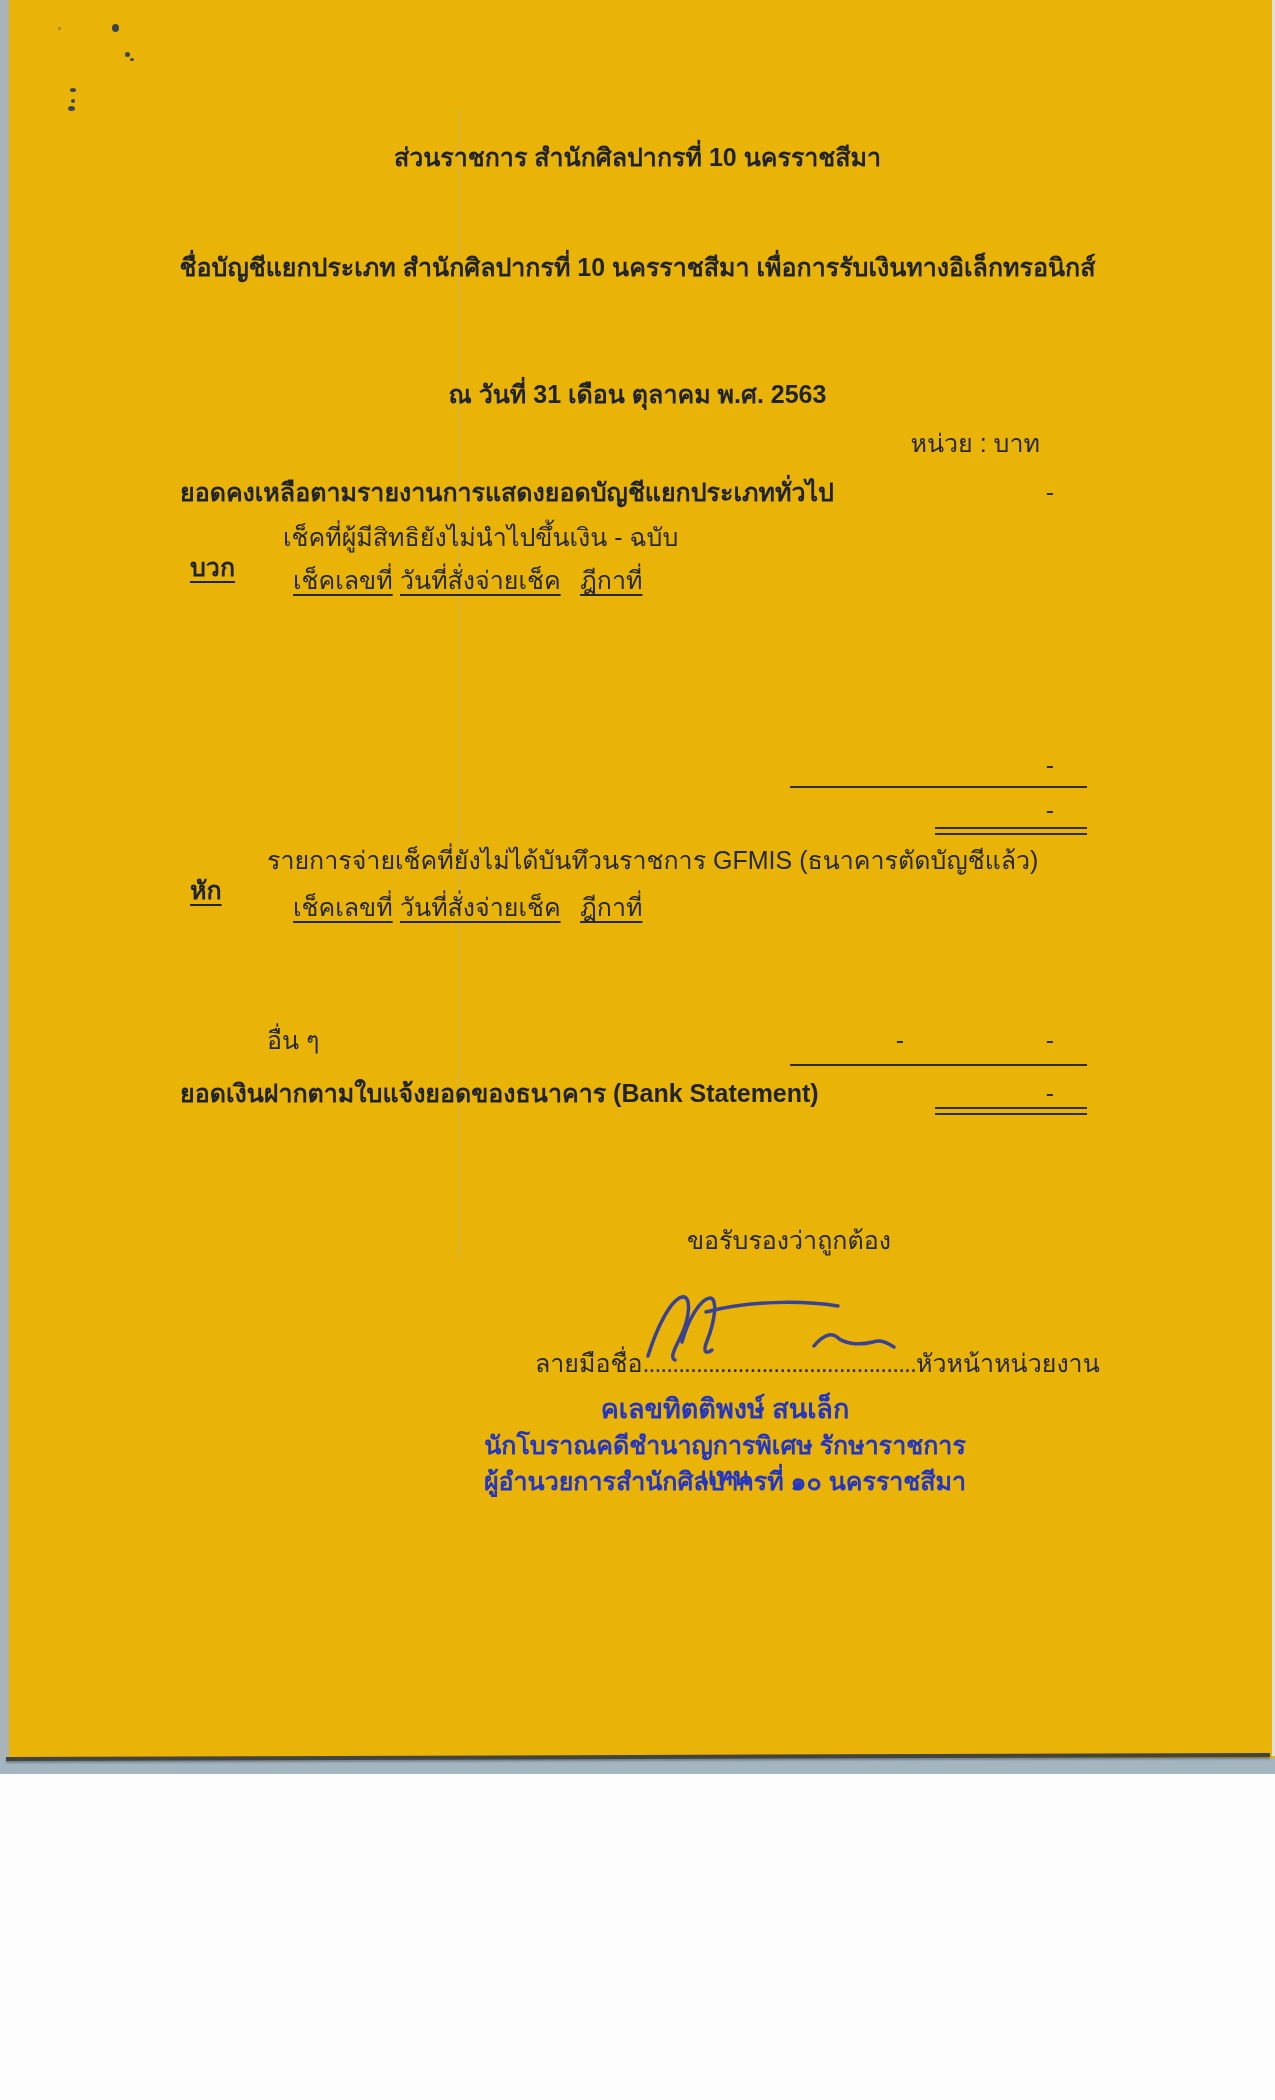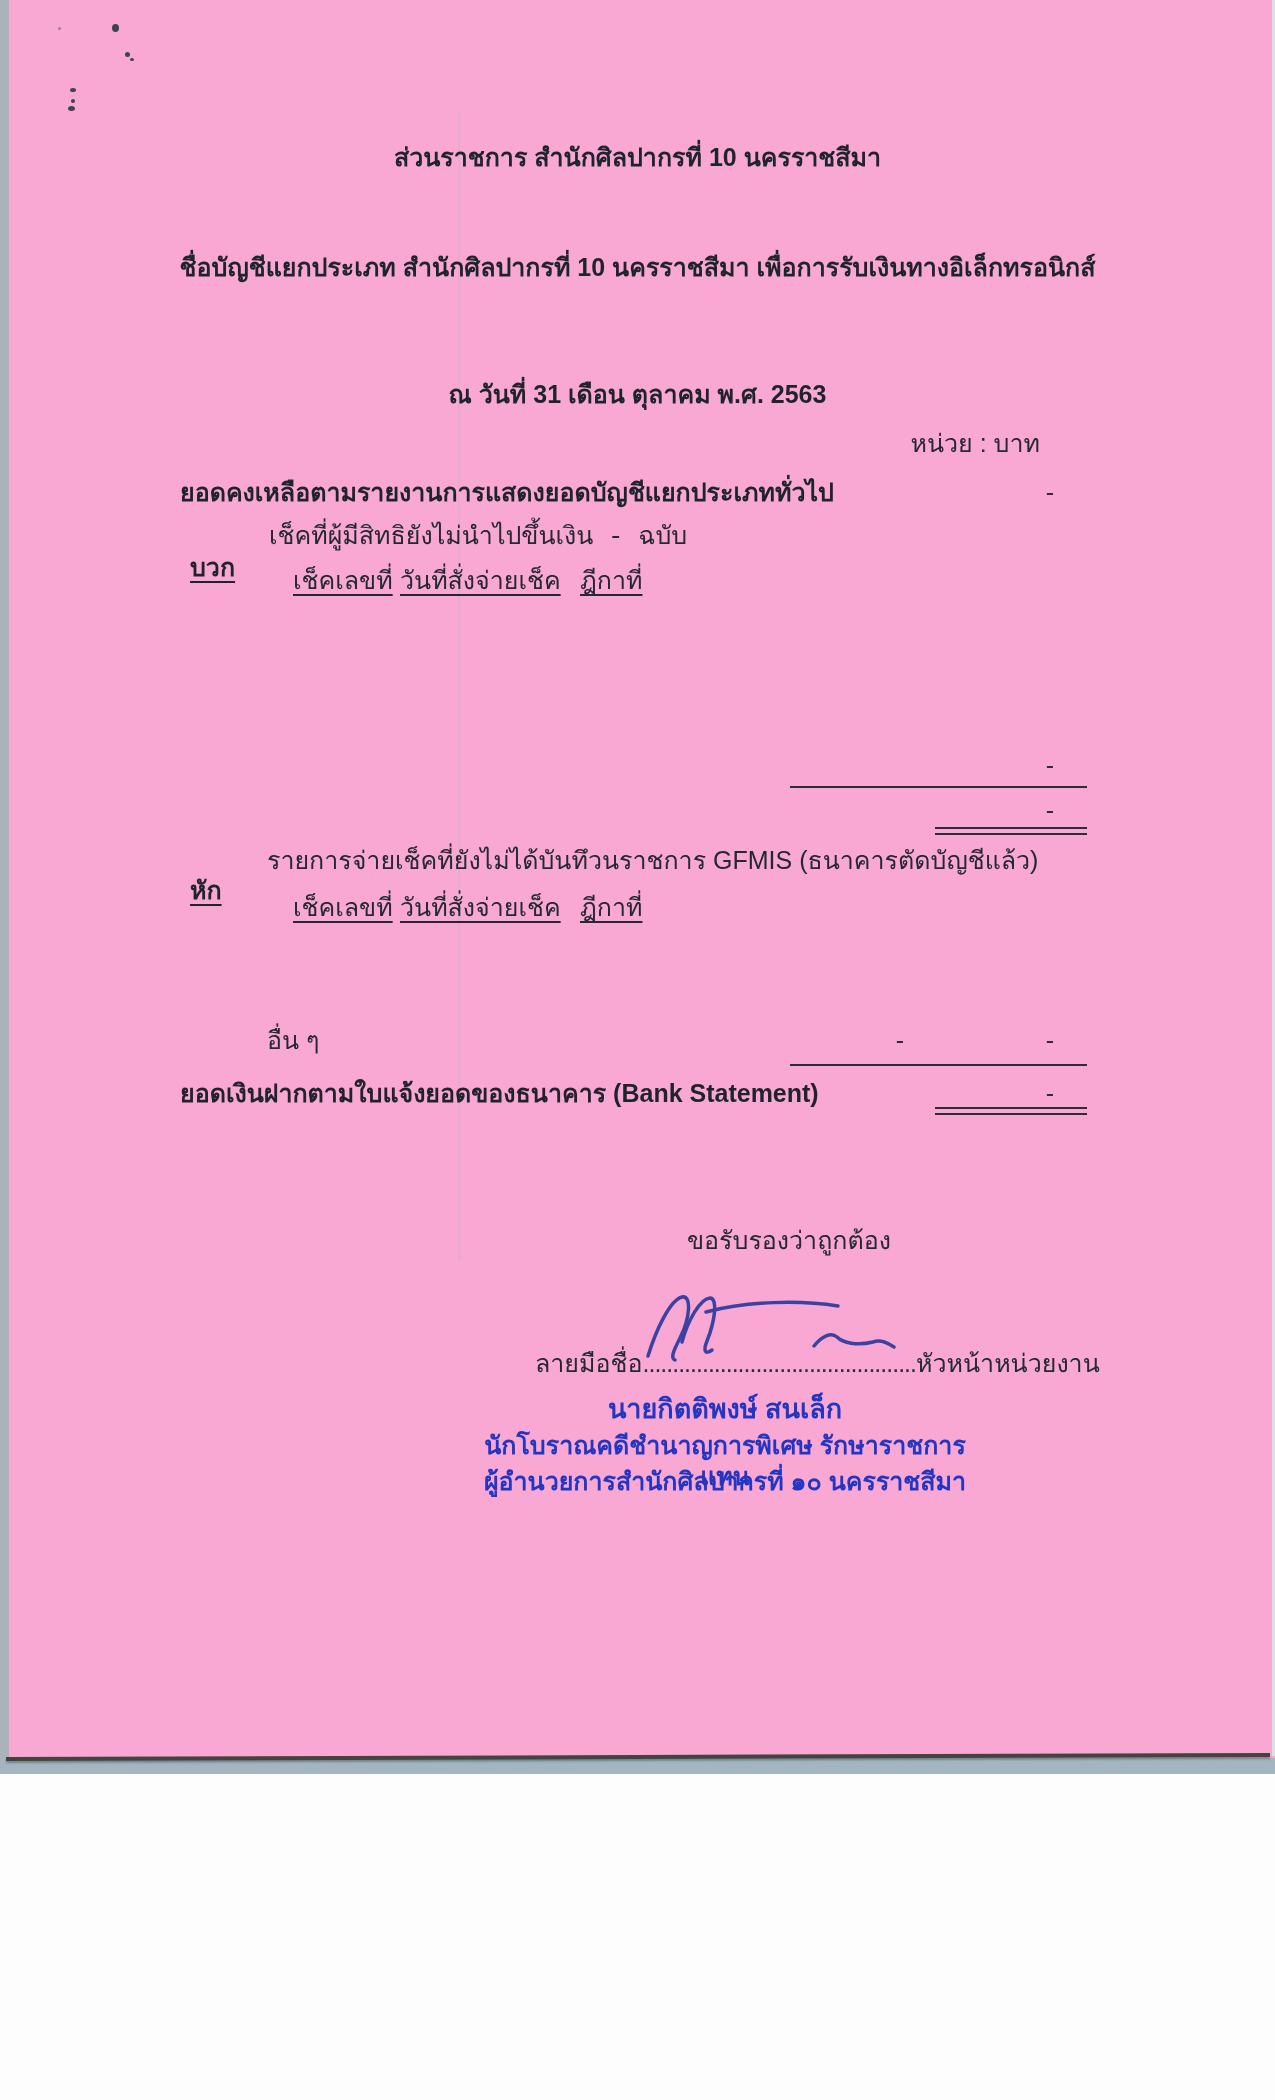--- a/index.html
+++ b/index.html
@@ -1,18 +1,18 @@
 <!DOCTYPE html>
 <html><head>
 <meta charset="utf-8">
 <style>
   html,body{margin:0;padding:0;background:#ffffff;}
   #canvas{
     position:relative;width:1275px;height:2100px;overflow:hidden;
-    background:#f9a8d4;
+    background:#eab308;
     font-family:"Liberation Sans","DejaVu Sans",sans-serif;
     color:#232832;font-size:25px;line-height:1.25;
   }
   .abs{position:absolute;}
   .centered{left:0;right:0;text-align:center;}
   .bold{font-weight:bold;color:#1f242c;}
   .ul{text-decoration:underline;text-underline-offset:5px;margin-top:30px;}
   
   .edge-left{left:0;top:0;width:9px;height:1762px;background:#a9b4ba;}
   .edge-right{right:0;top:0;width:3px;height:1756px;background:#dce0e2;}
@@ -56,21 +56,21 @@
   <div class="abs centered bold" style="top:142px;">ส่วนราชการ สำนักศิลปากรที่ 10 นครราชสีมา</div>
   <div class="abs centered bold" style="top:252px;">ชื่อบัญชีแยกประเภท สำนักศิลปากรที่ 10 นครราชสีมา เพื่อการรับเงินทางอิเล็กทรอนิกส์</div>
   <div class="abs centered bold" style="top:363px;margin-top:16px;">ณ วันที่  31 เดือน  ตุลาคม พ.ศ.  2563</div>
 
   <div class="abs" style="top:428px;right:235px;">หน่วย : บาท</div>
 
   <div class="abs bold" style="left:180px;top:477px;">ยอดคงเหลือตามรายงานการแสดงยอดบัญชีแยกประเภททั่วไป</div>
   <div class="abs amt" style="left:1036px;top:477px;">-</div>
 
   <div class="abs bold ul" style="left:190px;top:522px;">บวก</div>
-  <div class="abs" style="left:269px;top:522px;font-family:Liberation Mono, monospace;">เช็คที่ผู้มีสิทธิยังไม่นำไปขึ้นเงิน  -  ฉบับ</div>
+  <div class="abs" style="left:283px;top:522px;">เช็คที่ผู้มีสิทธิยังไม่นำไปขึ้นเงิน  -  ฉบับ</div>
 
   <div class="abs col-h" style="left:293px;top:565px;">เช็คเลขที่</div>
   <div class="abs col-h" style="left:400px;top:565px;">วันที่สั่งจ่ายเช็ค</div>
   <div class="abs col-h" style="left:580px;top:565px;">ฎีกาที่</div>
 
   <div class="abs amt" style="left:1036px;top:750px;">-</div>
   <div class="abs rule" style="left:790px;top:786px;width:297px;"></div>
   <div class="abs amt" style="left:1036px;top:795px;">-</div>
   <div class="abs double-rule" style="left:935px;top:827px;width:152px;"></div>
 
@@ -98,17 +98,17 @@
 
   <svg class="abs" style="left:630px;top:1288px;" width="290" height="85" viewBox="0 0 290 85">
     <g fill="none" stroke="#2c3a9e" stroke-width="3.5" stroke-linecap="round" stroke-linejoin="round" opacity="0.92">
       <path d="M18,68 C26,42 40,12 52,9 C62,7 60,30 50,50 C44,62 40,70 45,72"></path>
       <path d="M52,54 C58,32 70,11 80,10 C88,10 85,33 77,53 C73,63 75,67 82,62"></path>
       <path d="M76,24 C118,13 170,12 208,18"></path>
       <path d="M184,58 C192,48 201,44 207,49 C213,55 227,58 243,54 C251,51 258,55 264,59"></path>
     </g>
   </svg>
 
-  <div class="abs stamp" style="left:460px;top:1393px;width:530px;font-size:27px;">นายกิตติพงษ์ สนเล็ก</div>
+  <div class="abs stamp" style="left:460px;top:1393px;width:530px;font-size:27px;">คเลขทิตติพงษ์ สนเล็ก</div>
   <div class="abs stamp" style="left:460px;top:1430px;width:530px;font-size:25px;">นักโบราณคดีชำนาญการพิเศษ  รักษาราชการแทน</div>
   <div class="abs stamp" style="left:460px;top:1466px;width:530px;font-size:25px;">ผู้อำนวยการสำนักศิลปากรที่ ๑๐ นครราชสีมา</div>
 
 </div>
 
 </body></html>

